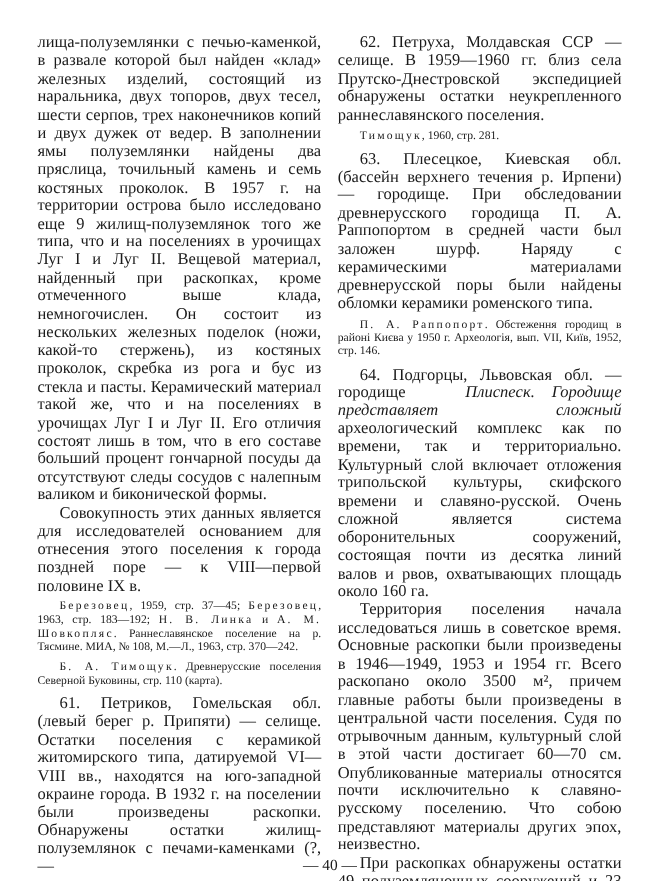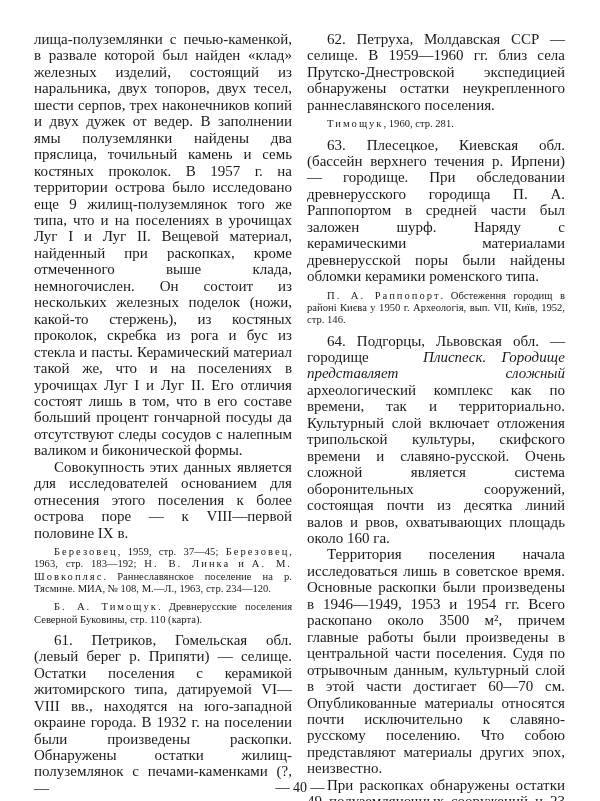--- a/index.html
+++ b/index.html
@@ -14,22 +14,22 @@
   p.ref.indent-first { text-indent: 20px; padding-left: 0; }
   .sp { letter-spacing: 2px; }
   i { font-style: italic; margin-left: 39px; }
   .pageno { position: absolute; top: 780px; left: 0; width: 600px; text-align: center; font-size: 14px; }
 </style>
 </head>
 <body>
 
 <div class="col left">
   <p>лища-полуземлянки с печью-каменкой, в развале которой был найден «клад» железных изделий, состоящий из наральника, двух топоров, двух тесел, шести серпов, трех наконечников копий и двух дужек от ведер. В заполнении ямы полуземлянки найдены два пряслица, точильный камень и семь костяных проколок. В 1957 г. на территории острова было исследовано еще 9 жилищ-полуземлянок того же типа, что и на поселениях в урочищах Луг I и Луг II. Вещевой материал, найденный при раскопках, кроме отмеченного выше клада, немногочислен. Он состоит из нескольких железных поделок (ножи, какой-то стержень), из костяных проколок, скребка из рога и бус из стекла и пасты. Керамический материал такой же, что и на поселениях в урочищах Луг I и Луг II. Его отличия состоят лишь в том, что в его составе больший процент гончарной посуды да отсутствуют следы сосудов с налепным валиком и биконической формы.</p>
-  <p class="ind">Совокупность этих данных является для исследователей основанием для отнесения этого поселения к более острова поре — к VIII—первой половине IX в.</p>
-  <p class="ref indent-first"><span class="sp">Березовец</span><span>, 1959, стр. 37—45; </span><span class="sp">Березовец</span><span>, 1963, стр. 183—192; </span><span class="sp">Н. В. Линка</span><span> и </span><span class="sp">А. М. Шовкопляс</span><span>. Раннеславянское поселение на р. Тясмине. МИА, № 108, М.—Л., 1963, стр. 234—120.</span></p>
+  <p class="ind">Совокупность этих данных является для исследователей основанием для отнесения этого поселения к города поздней поре — к VIII—первой половине IX в.</p>
+  <p class="ref indent-first"><span class="sp">Березовец</span><span>, 1959, стр. 37—45; </span><span class="sp">Березовец</span><span>, 1963, стр. 183—192; </span><span class="sp">Н. В. Линка</span><span> и </span><span class="sp">А. М. Шовкопляс</span><span>. Раннеславянское поселение на р. Тясмине. МИА, № 108, М.—Л., 1963, стр. 370—242.</span></p>
   <p class="ref indent-first"><span class="sp">Б. А. Тимощук</span><span>. Древнерусские поселения Северной Буковины, стр. 110 (карта).</span></p>
   <p class="ind"><span>61. Петриков, Гомельская обл. (левый берег р. Припяти) — селище. Остатки поселения с керамикой житомирского типа, датируемой VI—VIII вв., находятся на юго-западной окраине города. В 1932 г. на поселении были произведены раскопки. Обнаружены остатки жилищ-полуземлянок с печами-каменками (?, — </span></p>
 
 </div>
 
 <div class="col right">
   <p class="ind">62. Петруха, Молдавская ССР — селище. В 1959—1960 гг. близ села Прутско-Днестровской экспедицией обнаружены остатки неукрепленного раннеславянского поселения.</p>
   <p class="ref indent-first"><span class="sp">Тимощук</span><span>, 1960, стр. 281.</span></p>
   <p class="ind">63. Плесецкое, Киевская обл. (бассейн верхнего течения р. Ирпени) — городище. При обследовании древнерусского городища П. А. Раппопортом в средней части был заложен шурф. Наряду с керамическими материалами древнерусской поры были найдены обломки керамики роменского типа.</p>
   <p class="ref indent-first"><span class="sp">П. А. Раппопорт</span><span>. Обстеження городищ в районі Києва у 1950 г. Археологія, вып. VII, Київ, 1952, стр. 146.</span></p>

